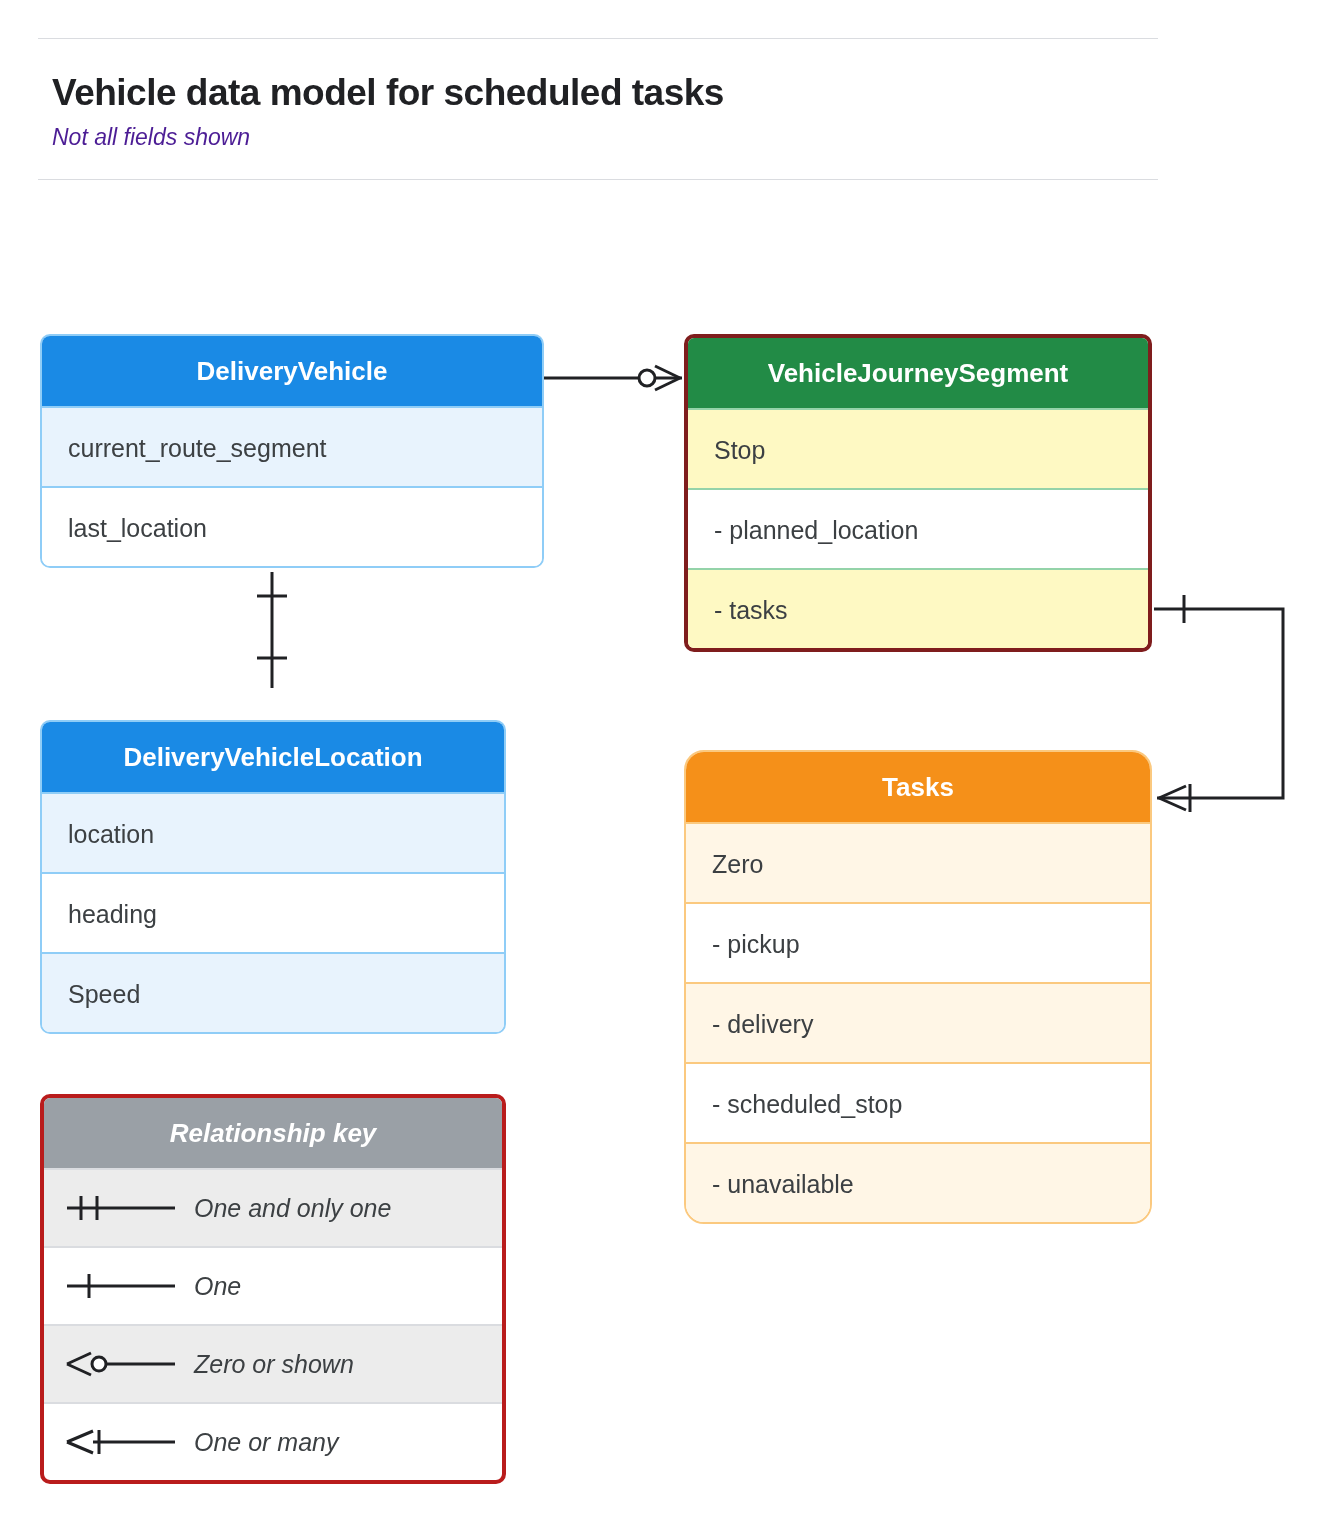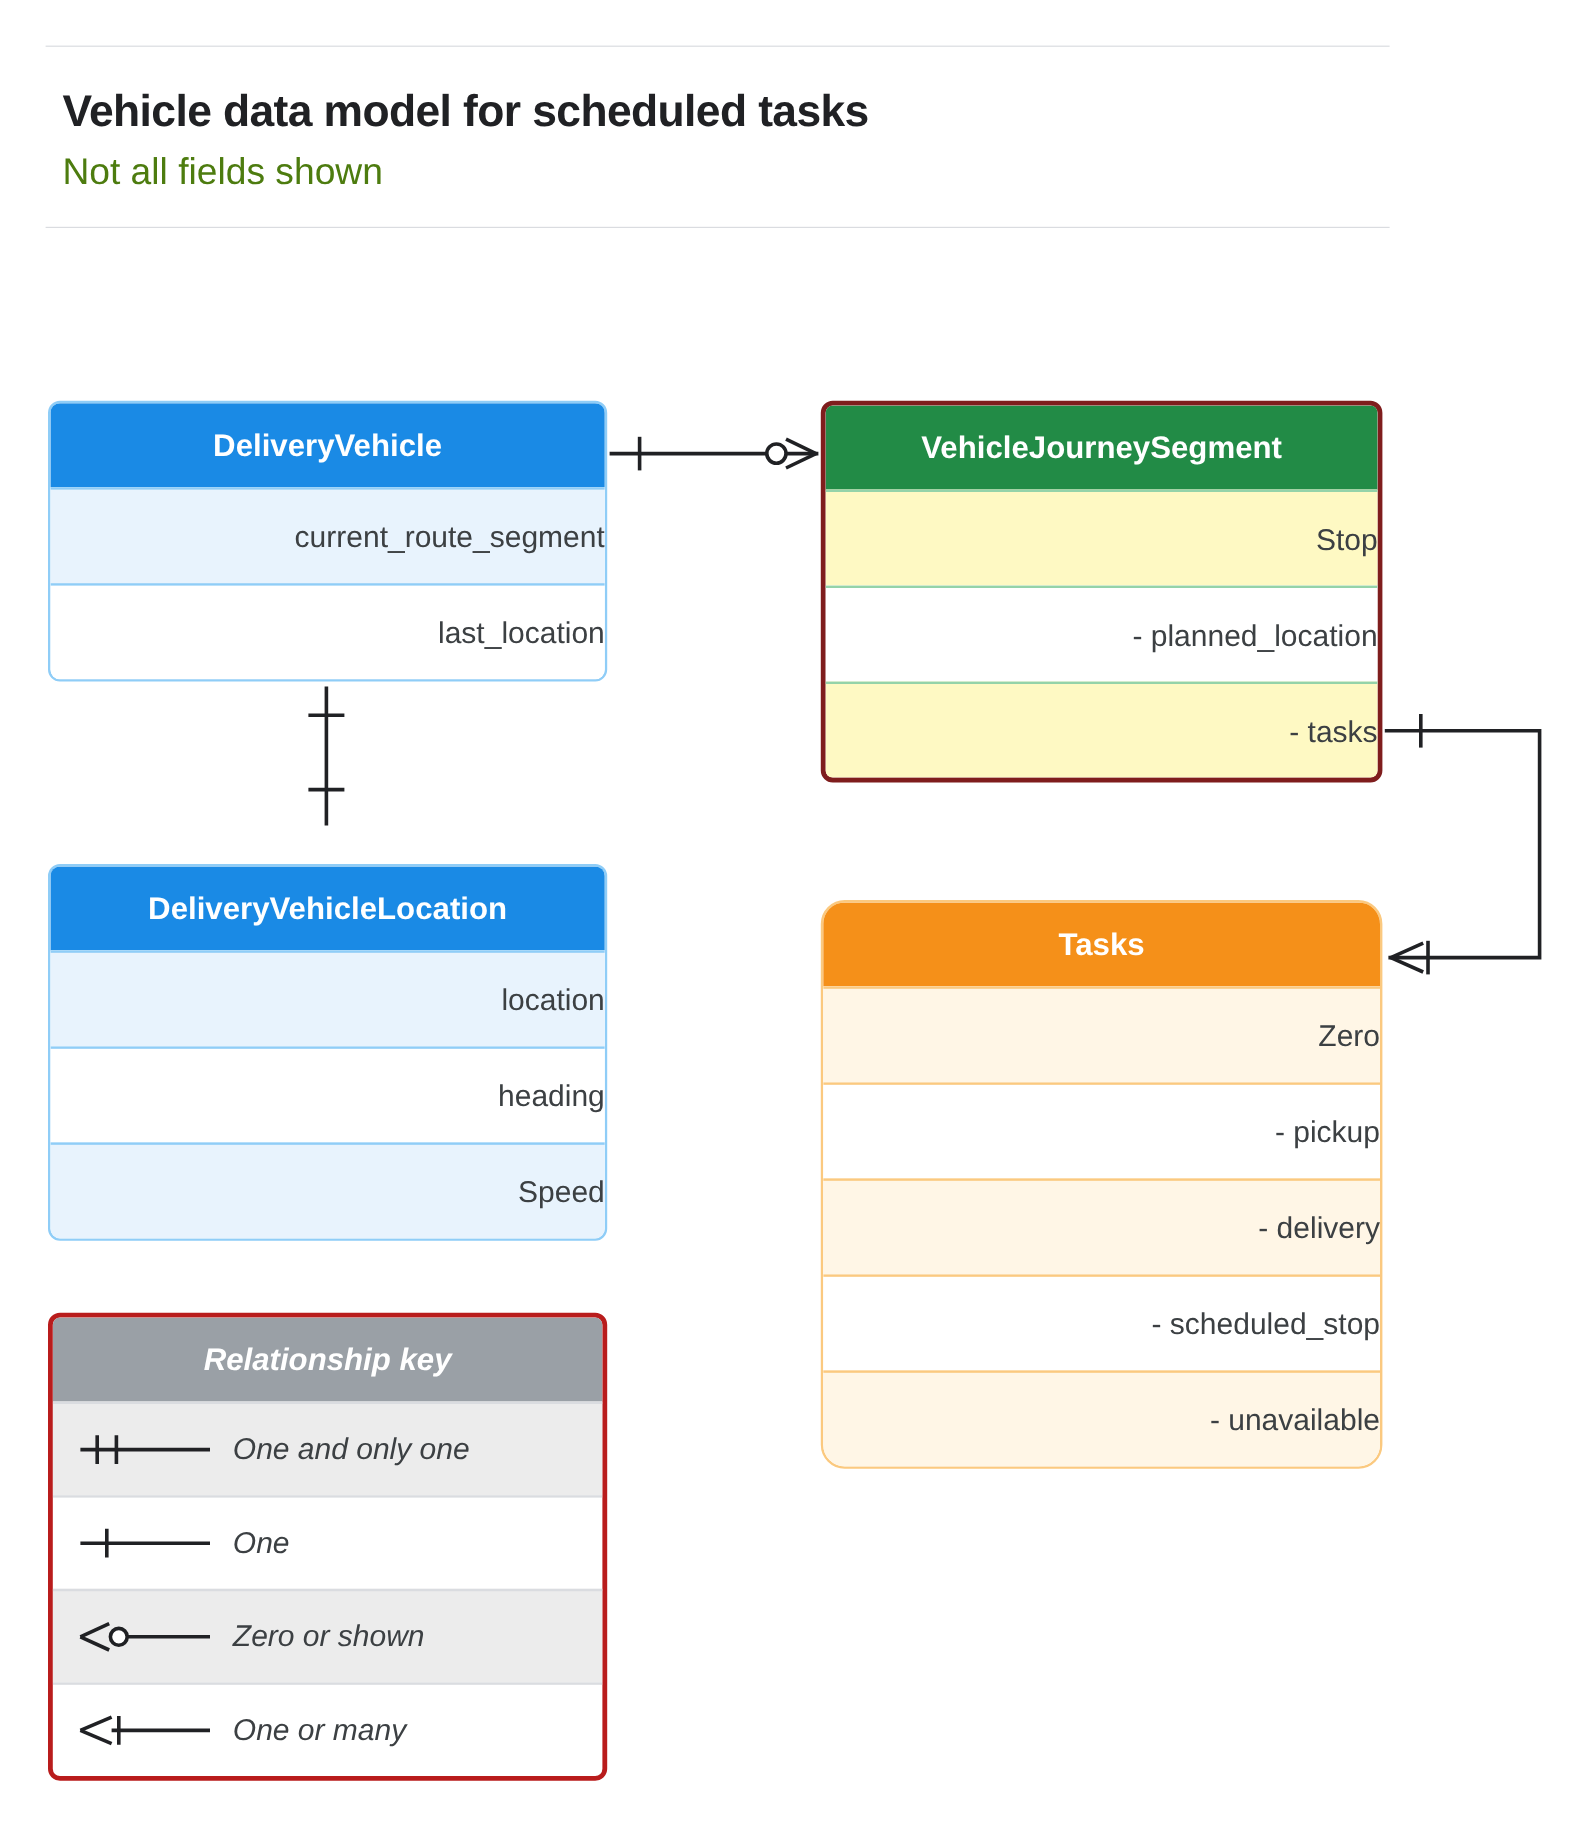--- a/index.html
+++ b/index.html
@@ -33,24 +33,25 @@
   }
   .title {
     font-size: 37px;
     font-weight: bold;
     letter-spacing: -0.5px;
     color: #202124;
     margin: 0 0 10px 0;
     line-height: 1.1;
   }
   .subtitle {
-    font-size: 31px;
-    color: #4d7c0f;
+    font-size: 23px;
+    color: #4c1d95;
     margin: 0;
     line-height: 1.2;
+    font-style: italic;
   }
 
   
   .entity {
     position: absolute;
     border-radius: 10px;
     overflow: hidden;
     box-sizing: border-box;
   }
   .entity-title {
@@ -64,21 +65,20 @@
   }
   .row {
     font-size: 25px;
     color: #3c4043;
     height: 80px;
     line-height: 80px;
     padding-left: 26px;
     box-sizing: border-box;
     white-space: nowrap;
     overflow: hidden;
-    text-align: right;
   }
 
   
   .blue .entity-title { background: #1a8ae5; }
   .blue { border: 2px solid #8fcdf7; }
   .blue .row { border-top: 2px solid #8fcdf7; background: #ffffff; }
   .blue .row.alt { background: #e8f3fd; }
 
   
   .green .entity-title { background: #228b46; }
@@ -90,21 +90,21 @@
   .orange .entity-title { background: #f59019; }
   .orange { border: 2px solid #fbc97f; }
   .orange .row { border-top: 2px solid #fbc97f; background: #ffffff; }
   .orange .row.alt { background: #fff6e6; }
 
   
   .grey .entity-title { background: #9aa0a6; }
   .grey { border: 4px solid #b91c1c; font-style: italic; }
 
   
-  #ent-deliveryvehicle { left: 40px;  top: 334px;  width: 466px; }
+  #ent-deliveryvehicle { left: 40px;  top: 334px;  width: 504px; }
   #ent-deliveryvehiclelocation { left: 40px;  top: 688px;  width: 466px; margin-top: 32px; }
   #ent-journeysegment { left: 684px; top: 334px;  width: 468px; }
   #ent-tasks { left: 684px; top: 750px;  width: 468px; border-radius: 20px; }
   #legend { left: 40px;  top: 1094px; width: 466px; }
 
   
   .legend-row {
     display: flex;
     align-items: center;
     height: 78px;

